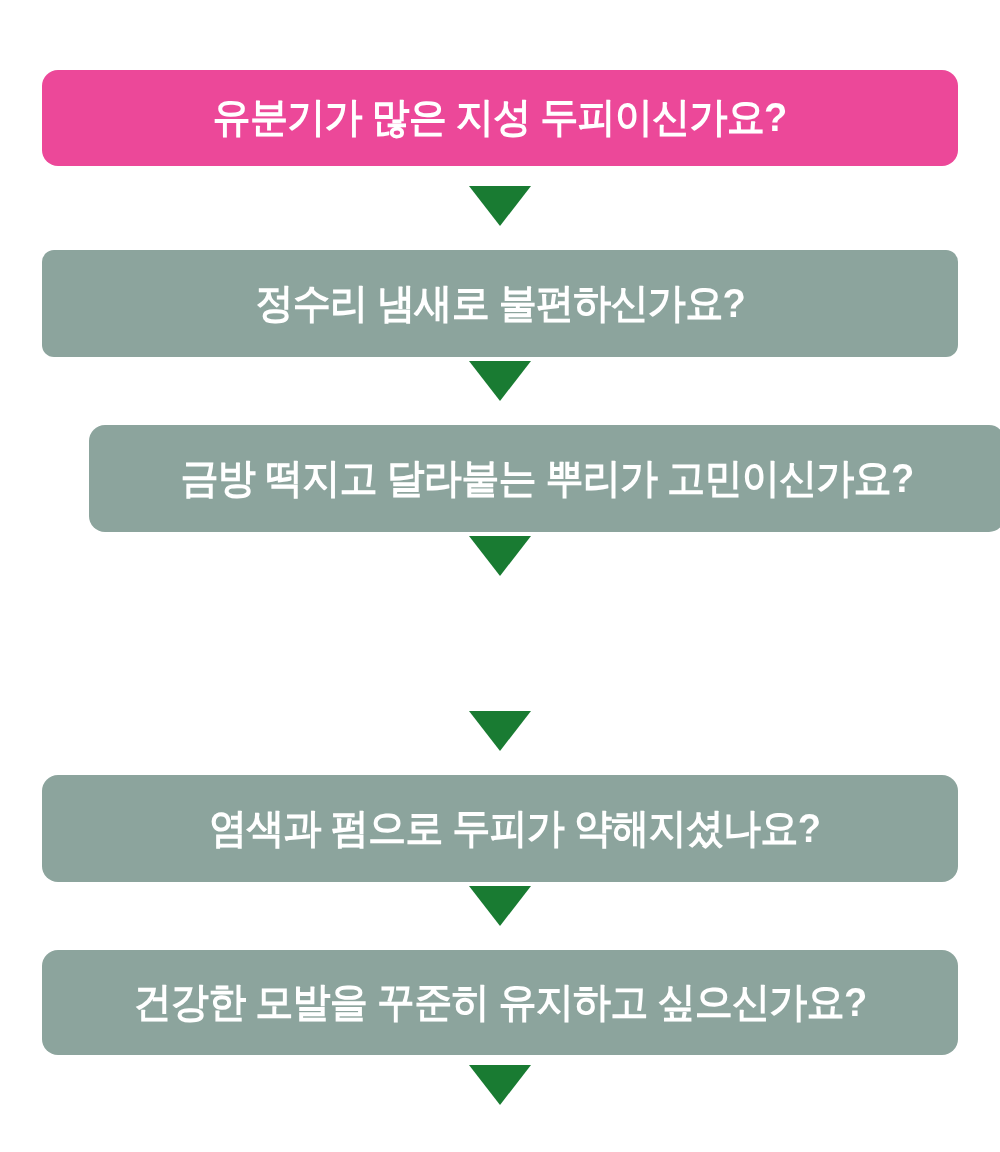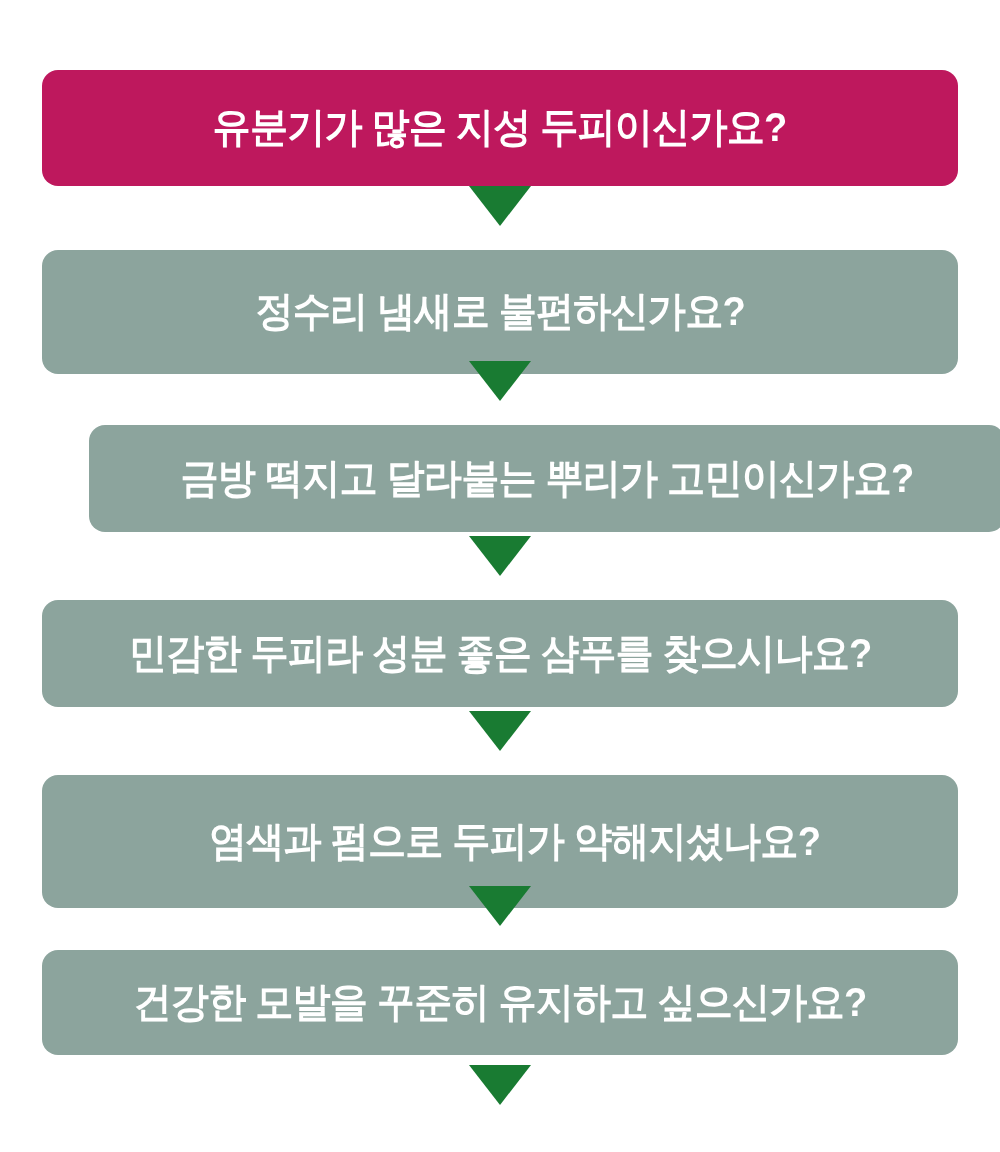--- a/index.html
+++ b/index.html
@@ -48,33 +48,30 @@
     height: 0;
     border-left: 31px solid transparent;
     border-right: 31px solid transparent;
     border-top: 40px solid #197B32;
   }
 </style>
 </head>
 <body>
 
 <div id="flow">
-    <div class="step" style="top: 70px; height: 116px; background: #be185d;">
+    <div class="step" style="top: 70px; height: 96px; background: #ec4899;">
       <span class="step-label">유분기가 많은 지성 두피이신가요?</span>
     </div>
-    <div class="step" style="top: 250px; height: 124px; background: rgb(140, 164, 157);">
+    <div class="step" style="top: 250px; height: 107px; background: rgb(140, 164, 157); border-radius: 12px;">
       <span class="step-label">정수리 냄새로 불편하신가요?</span>
     </div>
     <div class="step" style="top: 425px; height: 107px; background: rgb(140, 164, 157); margin-left: 47px;">
       <span class="step-label">금방 떡지고 달라붙는 뿌리가 고민이신가요?</span>
     </div>
-    <div class="step" style="top: 600px; height: 107px; background: rgb(140, 164, 157);">
-      <span class="step-label">민감한 두피라 성분 좋은 샴푸를 찾으시나요?</span>
-    </div>
-    <div class="step" style="top: 775px; height: 133px; background: rgb(140, 164, 157); padding-left: 29px;">
+    <div class="step" style="top: 775px; height: 107px; background: rgb(140, 164, 157); padding-left: 29px;">
       <span class="step-label">염색과 펌으로 두피가 약해지셨나요?</span>
     </div>
     <div class="step" style="top: 950px; height: 105px; background: rgb(140, 164, 157);">
       <span class="step-label">건강한 모발을 꾸준히 유지하고 싶으신가요?</span>
     </div>
     <div class="arrow" style="top: 186px; border-top-color: rgb(25, 123, 50);"></div>
     <div class="arrow" style="top: 361px; border-top-color: rgb(25, 123, 50);"></div>
     <div class="arrow" style="top: 536px; border-top-color: rgb(25, 123, 50);"></div>
     <div class="arrow" style="top: 711px; border-top-color: rgb(25, 123, 50);"></div>
     <div class="arrow" style="top: 886px; border-top-color: rgb(25, 123, 50);"></div>

